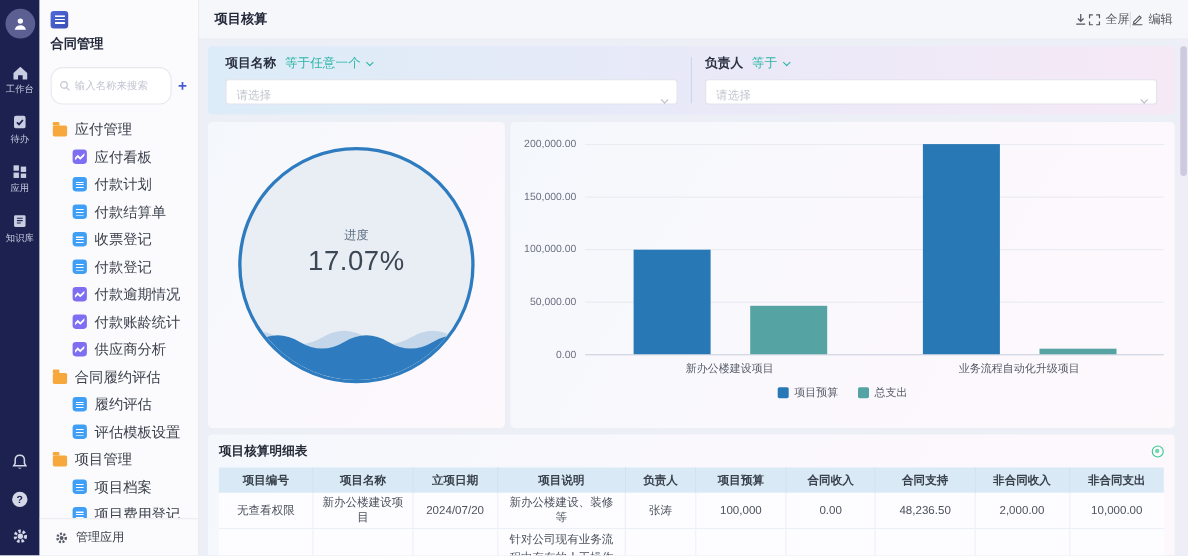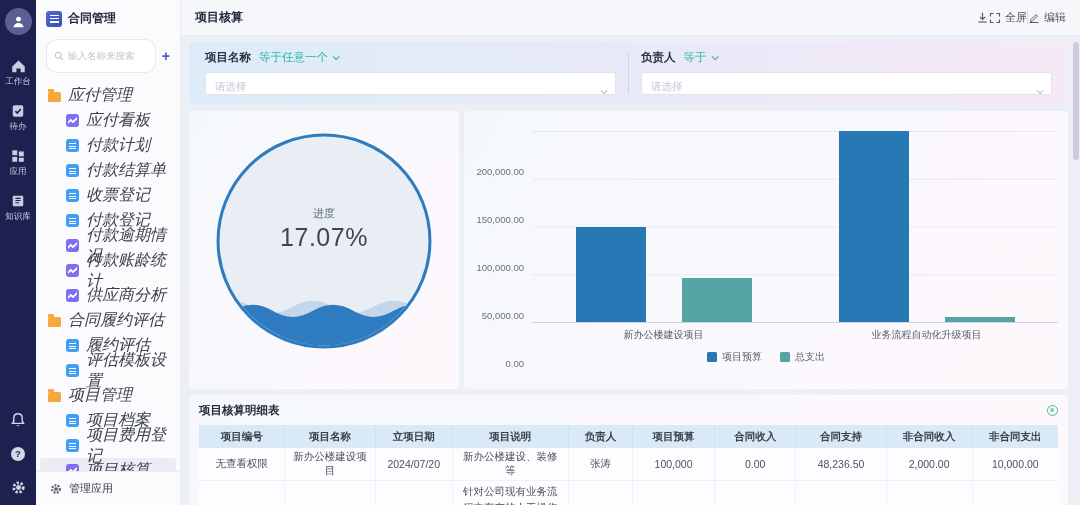--- a/index.html
+++ b/index.html
@@ -10,31 +10,31 @@
   
   .rail { width:36px; background:#1c2150; display:flex; flex-direction:column; align-items:center; padding:8px 0 10px; flex:none; }
   .avatar { width:27px; height:27px; border-radius:50%; background:#5b5f92; display:flex; align-items:center; justify-content:center; margin-bottom:24px; cursor:pointer; }
   .rail-item { display:flex; flex-direction:column; align-items:center; gap:3px; margin-bottom:16px; cursor:pointer; }
   .rail-item .lbl { font-size:8.5px; color:#c9cde2; letter-spacing:0; }
   .rail-bottom { margin-top:auto; display:flex; flex-direction:column; align-items:center; gap:18px; }
   .ricon { display:block; }
 
   
   .sidebar { width:145px; background:#fbfbfd; border-right:1px solid #ebebf1; flex:none; display:flex; flex-direction:column; padding-top:8px; }
-  .app-head { display:flex; align-items:flex-end; gap:6px; padding:2px 10px 8px; }
+  .app-head { display:flex; align-items:flex-start; gap:6px; padding:2px 10px 8px;flex-direction:column; }
   .app-icon { width:16px; height:16px; border-radius:3px; background:linear-gradient(135deg,#4f6ada,#3a4fb5); position:relative; flex:none; }
   .app-icon::after { content:""; position:absolute; left:3.5px; top:4px; width:9px; height:8px;
     background-image:repeating-linear-gradient(to bottom,#fff 0 1.2px,transparent 1.2px 3.2px); }
   .app-title { font-size:12px; font-weight:bold; color:#23283a; }
   .search-row { display:flex; align-items:center; gap:6px; padding:4px 8px 8px 10px; }
   .search-box { flex:1; height:34px; background:#fff; border:1px solid #e7e7ee; border-radius:11px; display:flex; align-items:center; gap:4px; padding:0 7px; cursor:text; }
   .search-box .ph { font-size:9.5px; color:#c2c5d1; white-space:nowrap; overflow:hidden; }
   .add-btn { color:#4a5bd0; font-size:14px; font-weight:bold; cursor:pointer; padding-right:2px; }
   .tree { flex:1; overflow:hidden; padding-top:2px; }
-  .t-group, .t-item { display:flex; align-items:center; gap:7px; height:25px; font-size:16px; color:#3c414d; cursor:pointer; margin:0 4px; border-radius:3px; padding-left:8px;font-style:italic; }
+  .t-group, .t-item { display:flex; align-items:center; gap:7px; height:25px; font-size:13px; color:#3c414d; cursor:pointer; margin:0 4px; border-radius:3px; padding-left:8px; }
   .t-item { padding-left:26px; }
   .t-item.selected { background:#ececf4; }
   .folder { width:13px; height:10px; background:#f6a83c; border-radius:1.5px; position:relative; margin-top:2px; flex:none; }
   .folder::before { content:""; position:absolute; top:-2.5px; left:0; width:5.5px; height:2.5px; background:#f6a83c; border-radius:1px 1px 0 0; }
   .mi { width:13px; height:13px; border-radius:3px; position:relative; flex:none; }
   .mi-doc { background:#3f9ef5; }
   .mi-doc::after { content:""; position:absolute; left:3px; top:3.5px; width:7px; height:6.5px;
     background-image:repeating-linear-gradient(to bottom,#fff 0 1px,transparent 1px 2.6px); }
   .mi-chart { background:#7e6ef2; }
   .mi-chart::after { content:""; position:absolute; left:2px; top:3px; width:9px; height:7px; background:#fff;
@@ -75,21 +75,21 @@
   .gauge-panel { width:270px; flex:none; }
   .gauge-wrap { position:relative; width:224px; height:224px; margin:10px auto 0; }
   .gauge-text { position:absolute; inset:0; display:flex; flex-direction:column; align-items:center; justify-content:center; transform:translateY(-12px); pointer-events:none; }
   .gauge-label { font-size:11px; color:#5d6e80; margin-bottom:2px; }
   .gauge-value { font-size:25px; color:#3c4654; letter-spacing:.5px; }
 
   
   .bar-panel { flex:1; min-width:0; display:flex; flex-direction:column; }
   .bar-chart { display:flex; margin-top:12px; height:192px; }
   .y-axis { width:58px; position:relative; flex:none; }
-  .y-axis span { position:absolute; right:8px; transform:translateY(-50%); font-size:9.5px; color:#6b7080; white-space:nowrap;margin-top:40px; }
+  .y-axis span { position:absolute; right:8px; transform:translateY(-50%); font-size:9.5px; color:#6b7080; white-space:nowrap; }
   .plot { flex:1; position:relative; border-bottom:1px solid #ccd2df; display:flex;
     background-image:linear-gradient(to bottom,#e7e9f1 1px,transparent 1px); background-size:100% 25%; }
   .bar-group { flex:1; display:flex; justify-content:center; align-items:flex-end; gap:36px; }
   .bar { width:70px; }
   .x-labels { display:flex; margin-left:58px; margin-top:5px; }
   .x-labels span { flex:1; text-align:center; font-size:10px; color:#565b68; }
   .legend { display:flex; justify-content:center; gap:18px; margin-top:8px; }
   .legend-item { display:flex; align-items:center; gap:5px; font-size:10px; color:#565b68; }
   .swatch { width:10px; height:10px; border-radius:1.5px; }
 

